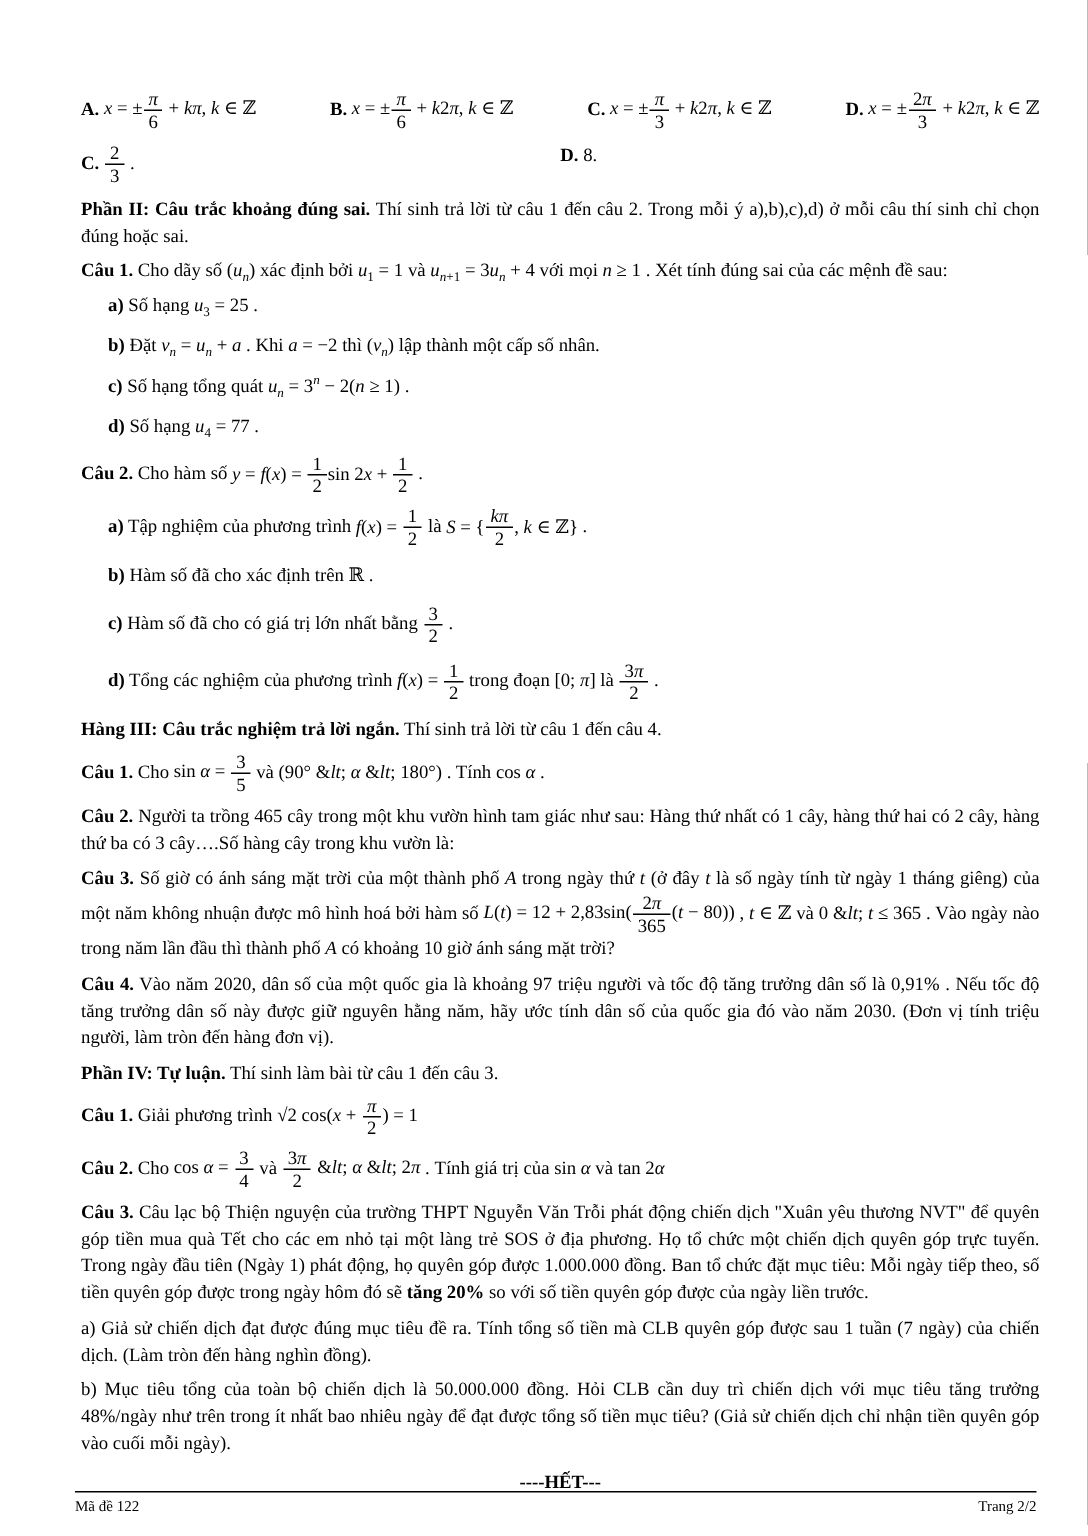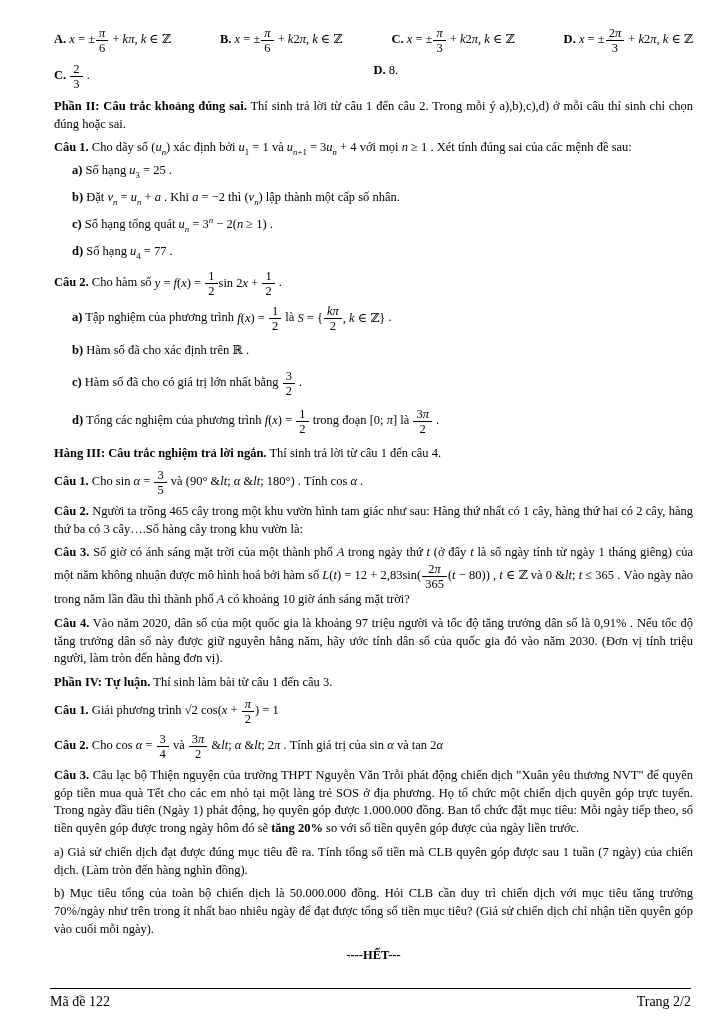--- a/index.html
+++ b/index.html
@@ -2,21 +2,21 @@
 <html><head>
 <meta charset="utf-8">
 <style>
   html,body{margin:0;padding:0;background:#888;}
   .page{
     position:relative;
     width:725px;height:1024px;
     margin:0 auto;
     background:#ffffff;
     box-sizing:border-box;
-    padding:24px 32px 40px 54px;
+    padding:57px 32px 40px 54px;
     overflow:hidden;
     font-family:"Liberation Serif","DejaVu Serif",serif;
     font-size:12.5px;
     line-height:1.42;
     color:#000;
   }
   p{margin:0 0 5px 0;text-align:justify;}
   .opts{display:flex;margin:2px 0 7px 0;}
   .opts.spread{justify-content:space-between;}
   .opts.even > span{flex:1;}
@@ -27,21 +27,21 @@
   .frac{display:inline-block;text-align:center;vertical-align:middle;line-height:1.12;padding:0 1px;}
   .frac .fn{display:block;border-bottom:1px solid #000;padding:0 3px;}
   .frac .fd{display:block;padding:0 3px;}
   sub,sup{font-size:0.7em;line-height:0;}
   .end-marker{text-align:center;font-weight:bold;margin-top:8px;}
   .footer{
     position:absolute;left:50px;right:34px;bottom:12px;
     border-top:1.5px solid #000;
     display:flex;justify-content:space-between;
     padding-top:3px;
-    font-size:14px;
+    font-size:10px;
   }
 </style>
 </head>
 <body>
 
 <div class="page">
 
   <div class="opts spread">
     <span><b>A.</b> <span class="m"><i>x</i> = ±<span class="frac"><span class="fn"><i>π</i></span><span class="fd">6</span></span> + <i>kπ</i>, <i>k</i> ∈ ℤ</span></span>
     <span><b>B.</b> <span class="m"><i>x</i> = ±<span class="frac"><span class="fn"><i>π</i></span><span class="fd">6</span></span> + <i>k</i>2<i>π</i>, <i>k</i> ∈ ℤ</span></span>
@@ -73,21 +73,21 @@
   <p class="q"><b>Câu 1.</b> Cho <span class="m">sin <i>α</i> = <span class="frac"><span class="fn">3</span><span class="fd">5</span></span></span> và <span class="m">(90° &amp;<i>lt</i>; <i>α</i> &amp;<i>lt</i>; 180°)</span> . Tính <span class="m">cos <i>α</i></span> .</p>
   <p class="q"><b>Câu 2.</b> Người ta trồng 465 cây trong một khu vườn hình tam giác như sau: Hàng thứ nhất có 1 cây, hàng thứ hai có 2 cây, hàng thứ ba có 3 cây….Số hàng cây trong khu vườn là:</p>
   <p class="q"><b>Câu 3.</b> Số giờ có ánh sáng mặt trời của một thành phố <span class="m"><i>A</i></span> trong ngày thứ <span class="m"><i>t</i></span> (ở đây <span class="m"><i>t</i></span> là số ngày tính từ ngày 1 tháng giêng) của một năm không nhuận được mô hình hoá bởi hàm số <span class="m"><i>L</i>(<i>t</i>) = 12 + 2,83sin(<span class="frac"><span class="fn">2<i>π</i></span><span class="fd">365</span></span>(<i>t</i> − 80))</span> , <span class="m"><i>t</i> ∈ ℤ</span> và <span class="m">0 &amp;<i>lt</i>; <i>t</i> ≤ 365</span> . Vào ngày nào trong năm lần đầu thì thành phố <span class="m"><i>A</i></span> có khoảng 10 giờ ánh sáng mặt trời?</p>
   <p class="q"><b>Câu 4.</b> Vào năm 2020, dân số của một quốc gia là khoảng 97 triệu người và tốc độ tăng trưởng dân số là <span class="m">0,91%</span> . Nếu tốc độ tăng trưởng dân số này được giữ nguyên hằng năm, hãy ước tính dân số của quốc gia đó vào năm 2030. (Đơn vị tính triệu người, làm tròn đến hàng đơn vị).</p>
 
   <p class="sect"><b>Phần IV: Tự luận.</b> Thí sinh làm bài từ câu 1 đến câu 3.</p>
   <p class="q"><b>Câu 1.</b> Giải phương trình <span class="m">√2 cos(<i>x</i> + <span class="frac"><span class="fn"><i>π</i></span><span class="fd">2</span></span>) = 1</span></p>
   <p class="q"><b>Câu 2.</b> Cho <span class="m">cos <i>α</i> = <span class="frac"><span class="fn">3</span><span class="fd">4</span></span></span> và <span class="m"><span class="frac"><span class="fn">3<i>π</i></span><span class="fd">2</span></span> &amp;<i>lt</i>; <i>α</i> &amp;<i>lt</i>; 2<i>π</i></span> . Tính giá trị của <span class="m">sin <i>α</i></span> và <span class="m">tan 2<i>α</i></span></p>
   <p class="q"><b>Câu 3.</b> Câu lạc bộ Thiện nguyện của trường THPT Nguyễn Văn Trỗi phát động chiến dịch "Xuân yêu thương NVT" để quyên góp tiền mua quà Tết cho các em nhỏ tại một làng trẻ SOS ở địa phương. Họ tổ chức một chiến dịch quyên góp trực tuyến. Trong ngày đầu tiên (Ngày 1) phát động, họ quyên góp được 1.000.000 đồng. Ban tổ chức đặt mục tiêu: Mỗi ngày tiếp theo, số tiền quyên góp được trong ngày hôm đó sẽ <b>tăng 20%</b> so với số tiền quyên góp được của ngày liền trước.</p>
   <p class="q">a) Giả sử chiến dịch đạt được đúng mục tiêu đề ra. Tính tổng số tiền mà CLB quyên góp được sau 1 tuần (7 ngày) của chiến dịch. (Làm tròn đến hàng nghìn đồng).</p>
-  <p class="q">b) Mục tiêu tổng của toàn bộ chiến dịch là 50.000.000 đồng. Hỏi CLB cần duy trì chiến dịch với mục tiêu tăng trưởng 70%/ngày như trên trong ít nhất bao nhiêu ngày để đạt được tổng số tiền mục tiêu? (Giả sử chiến dịch chỉ nhận tiền quyên góp vào cuối mỗi ngày).</p>
+  <p class="q">b) Mục tiêu tổng của toàn bộ chiến dịch là 50.000.000 đồng. Hỏi CLB cần duy trì chiến dịch với mục tiêu tăng trưởng 48%/ngày như trên trong ít nhất bao nhiêu ngày để đạt được tổng số tiền mục tiêu? (Giả sử chiến dịch chỉ nhận tiền quyên góp vào cuối mỗi ngày).</p>
 
   <p class="end-marker">----HẾT---</p>
 
   <div class="footer">
     <span>Mã đề 122</span>
     <span>Trang 2/2</span>
   </div>
 
 </div>
 

